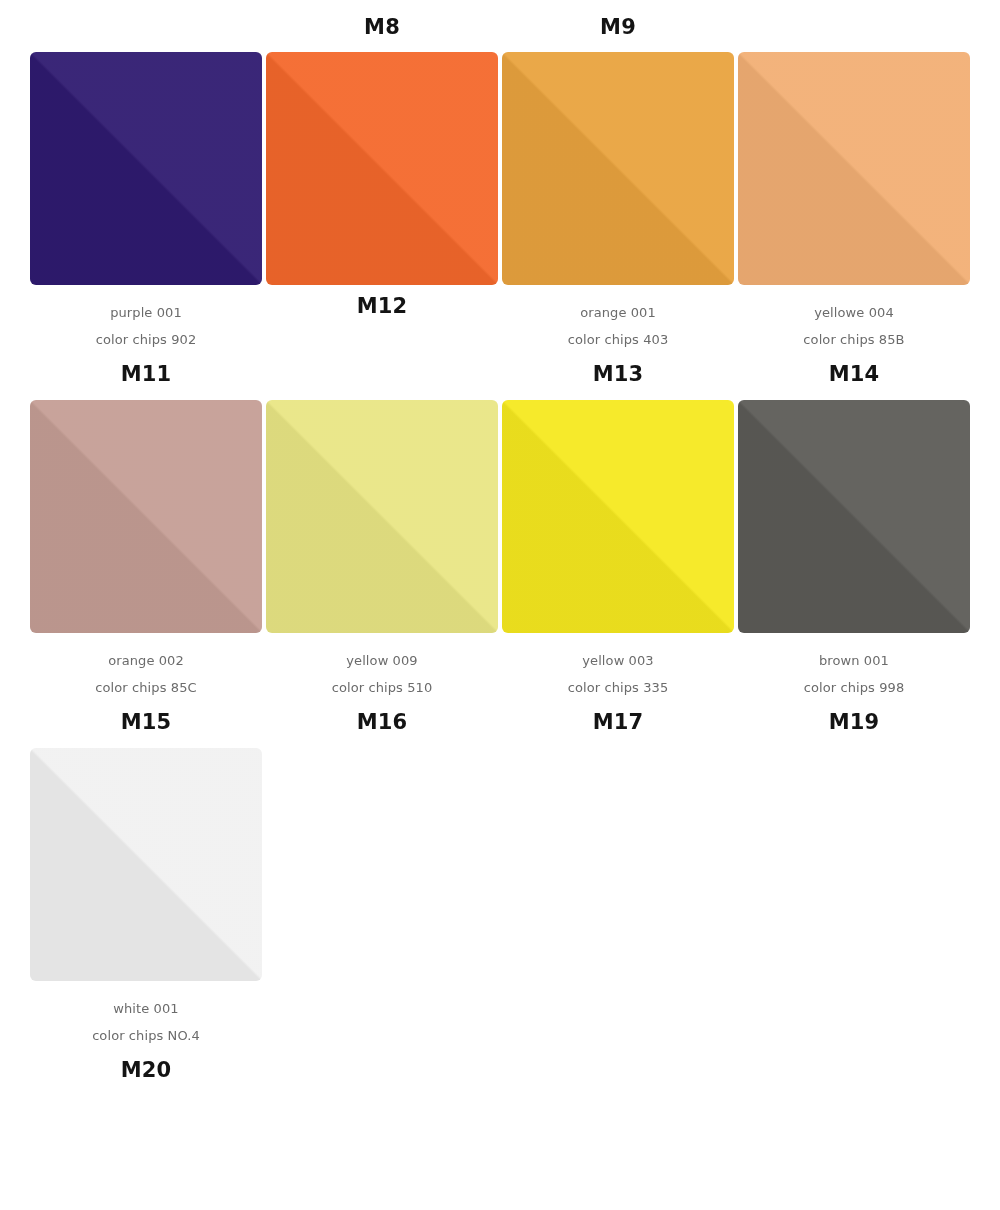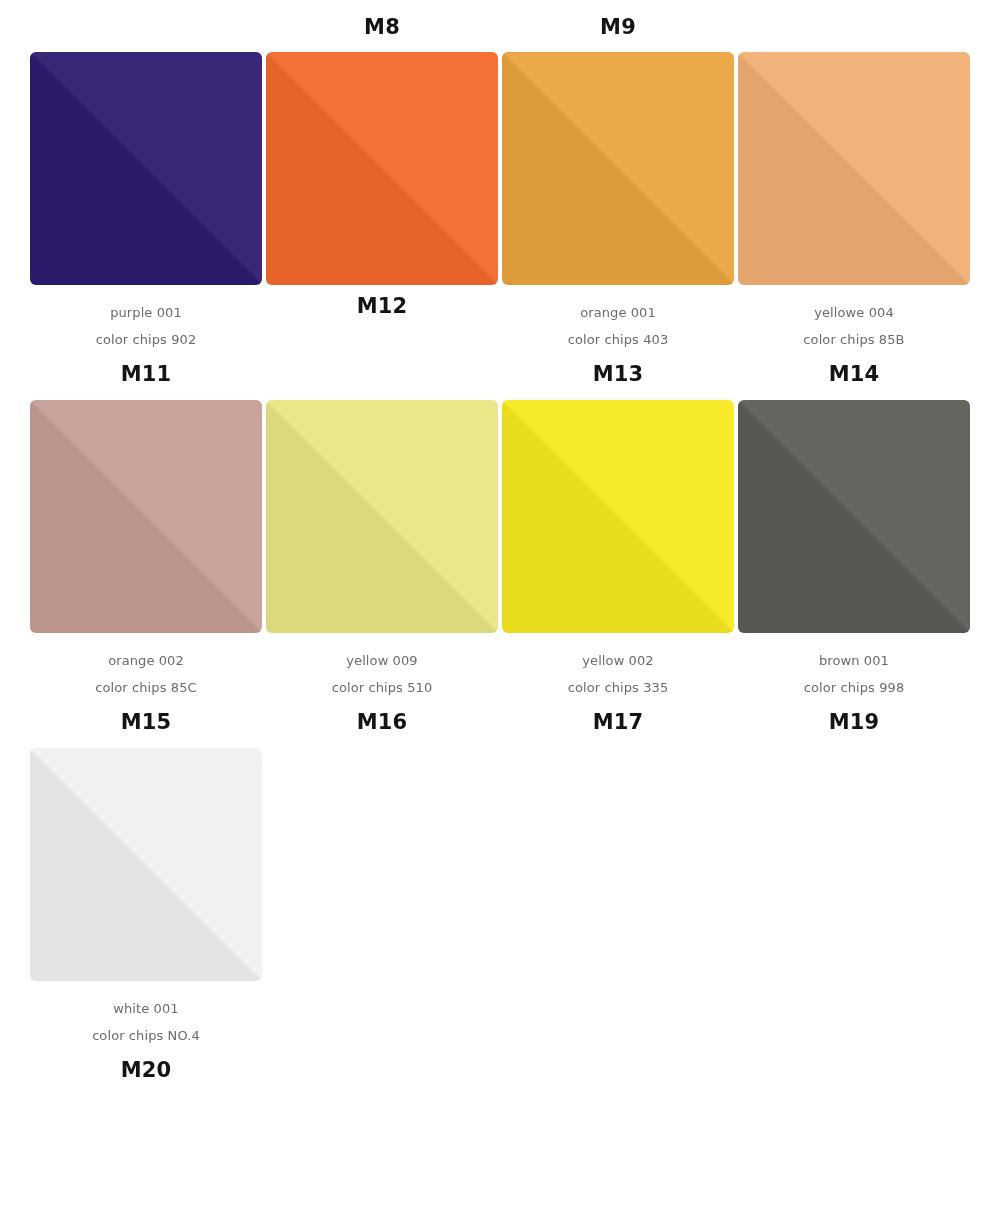--- a/index.html
+++ b/index.html
@@ -151,21 +151,21 @@
         <div class="swatch" style="background-color: rgb(233, 230, 132);"></div>
         <div class="caption">
           <span class="line">yellow 009</span>
           <span class="line">color chips 510</span>
         </div>
         <div class="mlabel">M16</div>
       </div>
       <div class="cell">
         <div class="swatch" style="background-color: rgb(246, 233, 31);"></div>
         <div class="caption">
-          <span class="line">yellow 002</span>
+          <span class="line">yellow 003</span>
           <span class="line">color chips 335</span>
         </div>
         <div class="mlabel">M17</div>
       </div>
       <div class="cell">
         <div class="swatch" style="background-color: rgb(92, 91, 87);"></div>
         <div class="caption">
           <span class="line">brown 001</span>
           <span class="line">color chips 998</span>
         </div>

